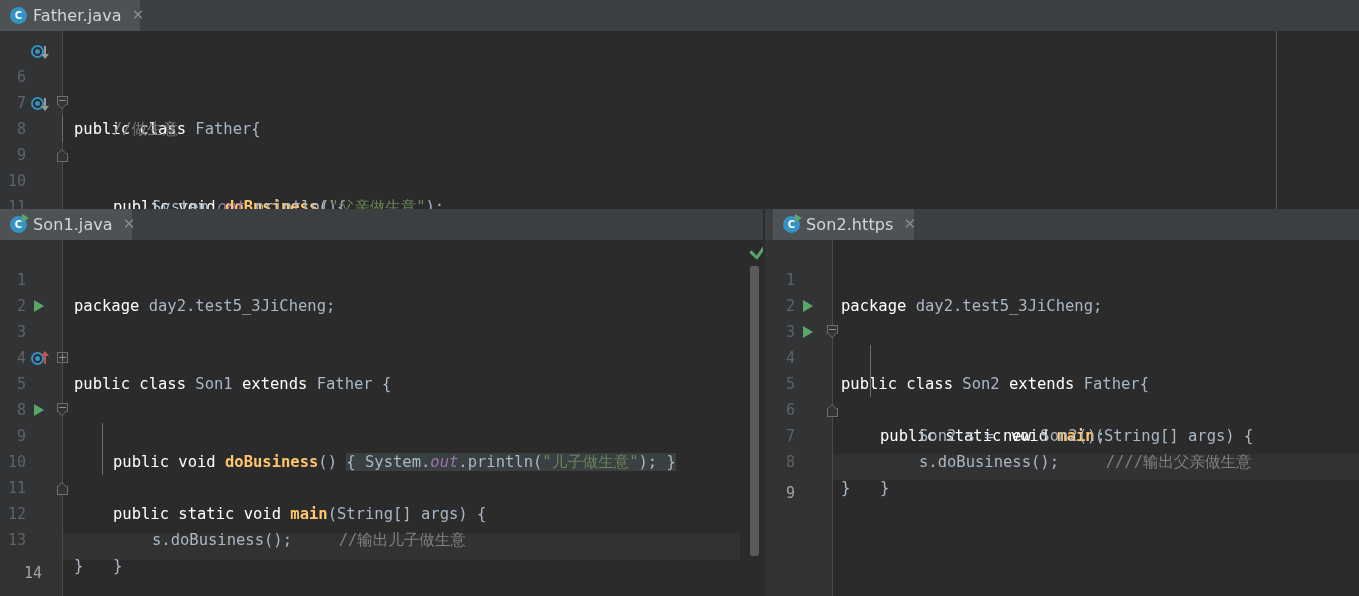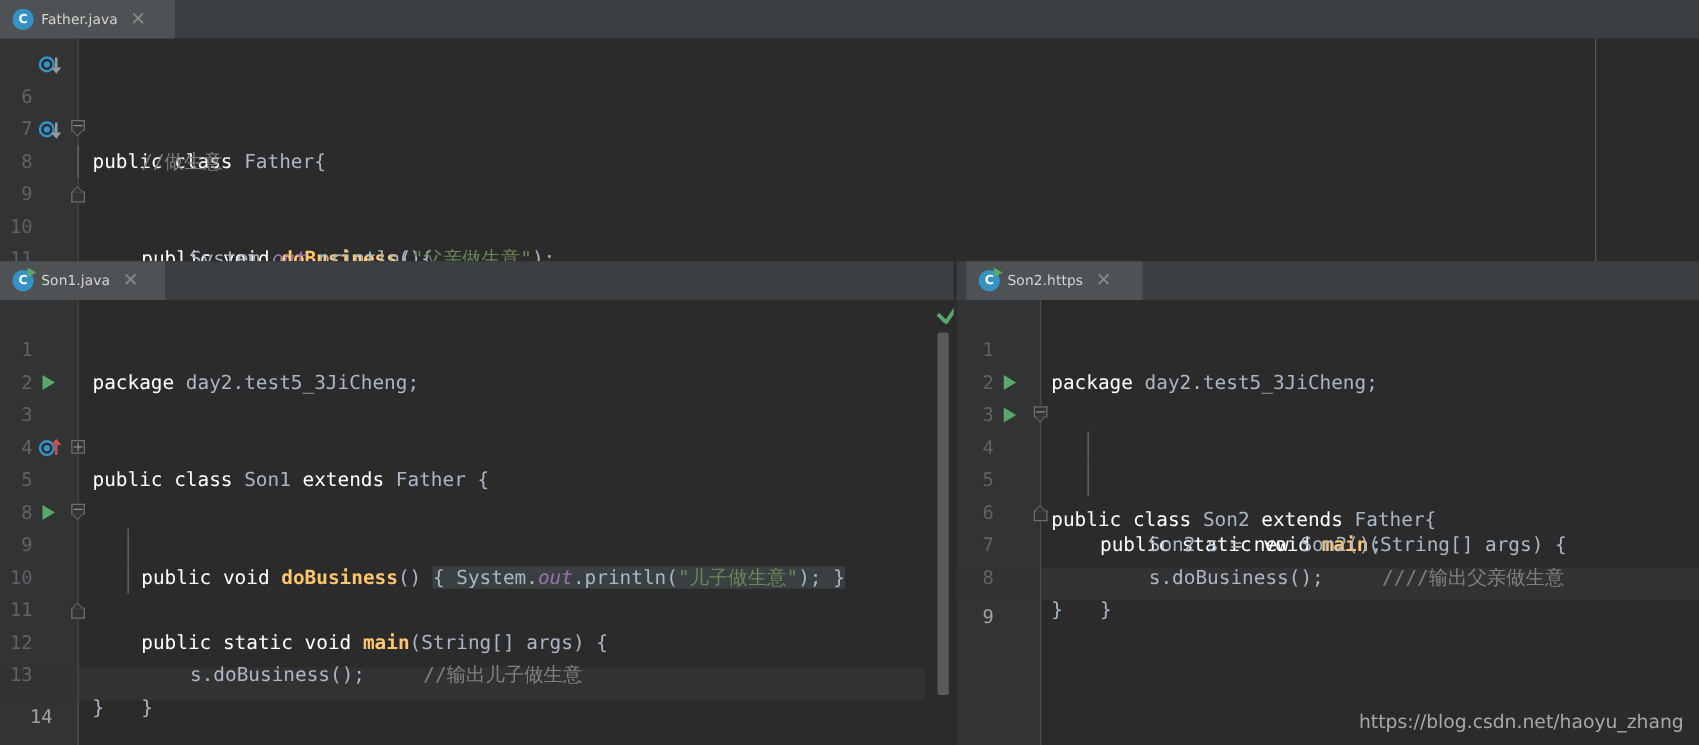--- a/index.html
+++ b/index.html
@@ -4,21 +4,21 @@
 <style>
   html,body{margin:0;padding:0;background:#2b2b2b;}
   body{width:1359px;height:596px;overflow:hidden;
        font-family:"DejaVu Sans Mono","Liberation Mono",monospace;}
   .ide{position:relative;width:1359px;height:596px;background:#2b2b2b;}
 
   
   .tabbar{height:31px;background:#3c3f41;display:flex;align-items:flex-end;}
   .tab{height:31px;display:flex;align-items:center;gap:6px;padding:0 9px 0 10px;
        background:#4e5254;box-sizing:border-box;position:relative;}
-  .tab .tlabel{font-family:"DejaVu Sans","Liberation Sans",sans-serif;font-size:11px;color:#d5d5d5;
+  .tab .tlabel{font-family:"DejaVu Sans","Liberation Sans",sans-serif;font-size:16px;color:#d5d5d5;
        letter-spacing:.1px;white-space:nowrap;}
   .tab .close{color:#8a8a8a;font-size:15px;line-height:1;margin-left:4px;font-family:"DejaVu Sans",sans-serif;}
 
   
   .cicon{position:relative;width:17px;height:17px;flex:0 0 17px;}
   .cicon .disc{position:absolute;inset:0;border-radius:50%;
        background:#3592c4;}
   .cicon .cglyph{position:absolute;inset:0;display:flex;align-items:center;
        justify-content:center;font-family:"DejaVu Sans","Liberation Sans",sans-serif;
        font-size:10px;font-weight:bold;color:#ffffff;}
@@ -294,21 +294,21 @@
       <span class="code" style="left:76px;"><span class="kw">package </span><span class="pln">day2.test5_3JiCheng;</span></span>
     </div>
 
     <div class="row" style="position:absolute;left:0;top:27px;width:594px;">
       <span class="lnum" style="left:4px;width:26px;">2</span>
     </div>
 
     <div class="row" style="position:absolute;left:0;top:53px;width:594px;">
       <span class="lnum" style="left:4px;width:26px;">3</span>
       <span class="playtri" style="left:38px;top:7px;"></span>
-      <span class="code" style="left:76px;margin-top:32px;"><span class="kw">public </span><span class="kw">class </span><span class="cls">Son2 </span><span class="kw">extends </span><span class="cls">Father</span><span class="pln">{</span></span>
+      <span class="code" style="left:76px;"><span class="kw">public </span><span class="kw">class </span><span class="cls">Son2 </span><span class="kw">extends </span><span class="cls">Father</span><span class="pln">{</span></span>
     </div>
 
     <div class="row" style="position:absolute;left:0;top:79px;width:594px;">
       <span class="lnum" style="left:4px;width:26px;">4</span>
       <span class="playtri" style="left:38px;top:7px;"></span>
       <span class="foldtop" style="left:62px;top:6px;">
         <span class="b"></span><span class="tip"></span><span class="tipin"></span>
         <span class="minus" style="position:absolute;left:2px;top:4px;width:7px;height:1px;background:#8e8e8e;"></span>
       </span>
       <span class="code" style="left:115px;"><span class="kw">public </span><span class="kw">static </span><span class="kw">void </span><span class="mth">main</span><span class="pln">(String[] args) {</span></span>
@@ -340,15 +340,14 @@
     </div>
 
     <div class="row" style="position:absolute;left:0;top:214px;width:594px;">
       <span class="lnum" style="left:4px;width:26px;color:#a4a3a3;">9</span>
     </div>
     <div class="vline" style="left:67px;top:214px;bottom:0;"></div>
   </div>
 
   <div style="position:absolute;left:763px;top:209px;width:2px;height:387px;background:#2b2b2b;"></div>
 
-  <div class="watermark" style="right:12px;bottom:10px;">https://blog.csdn.net/haoyu_zhang</div>
 
 </div>
 
 </body></html>

